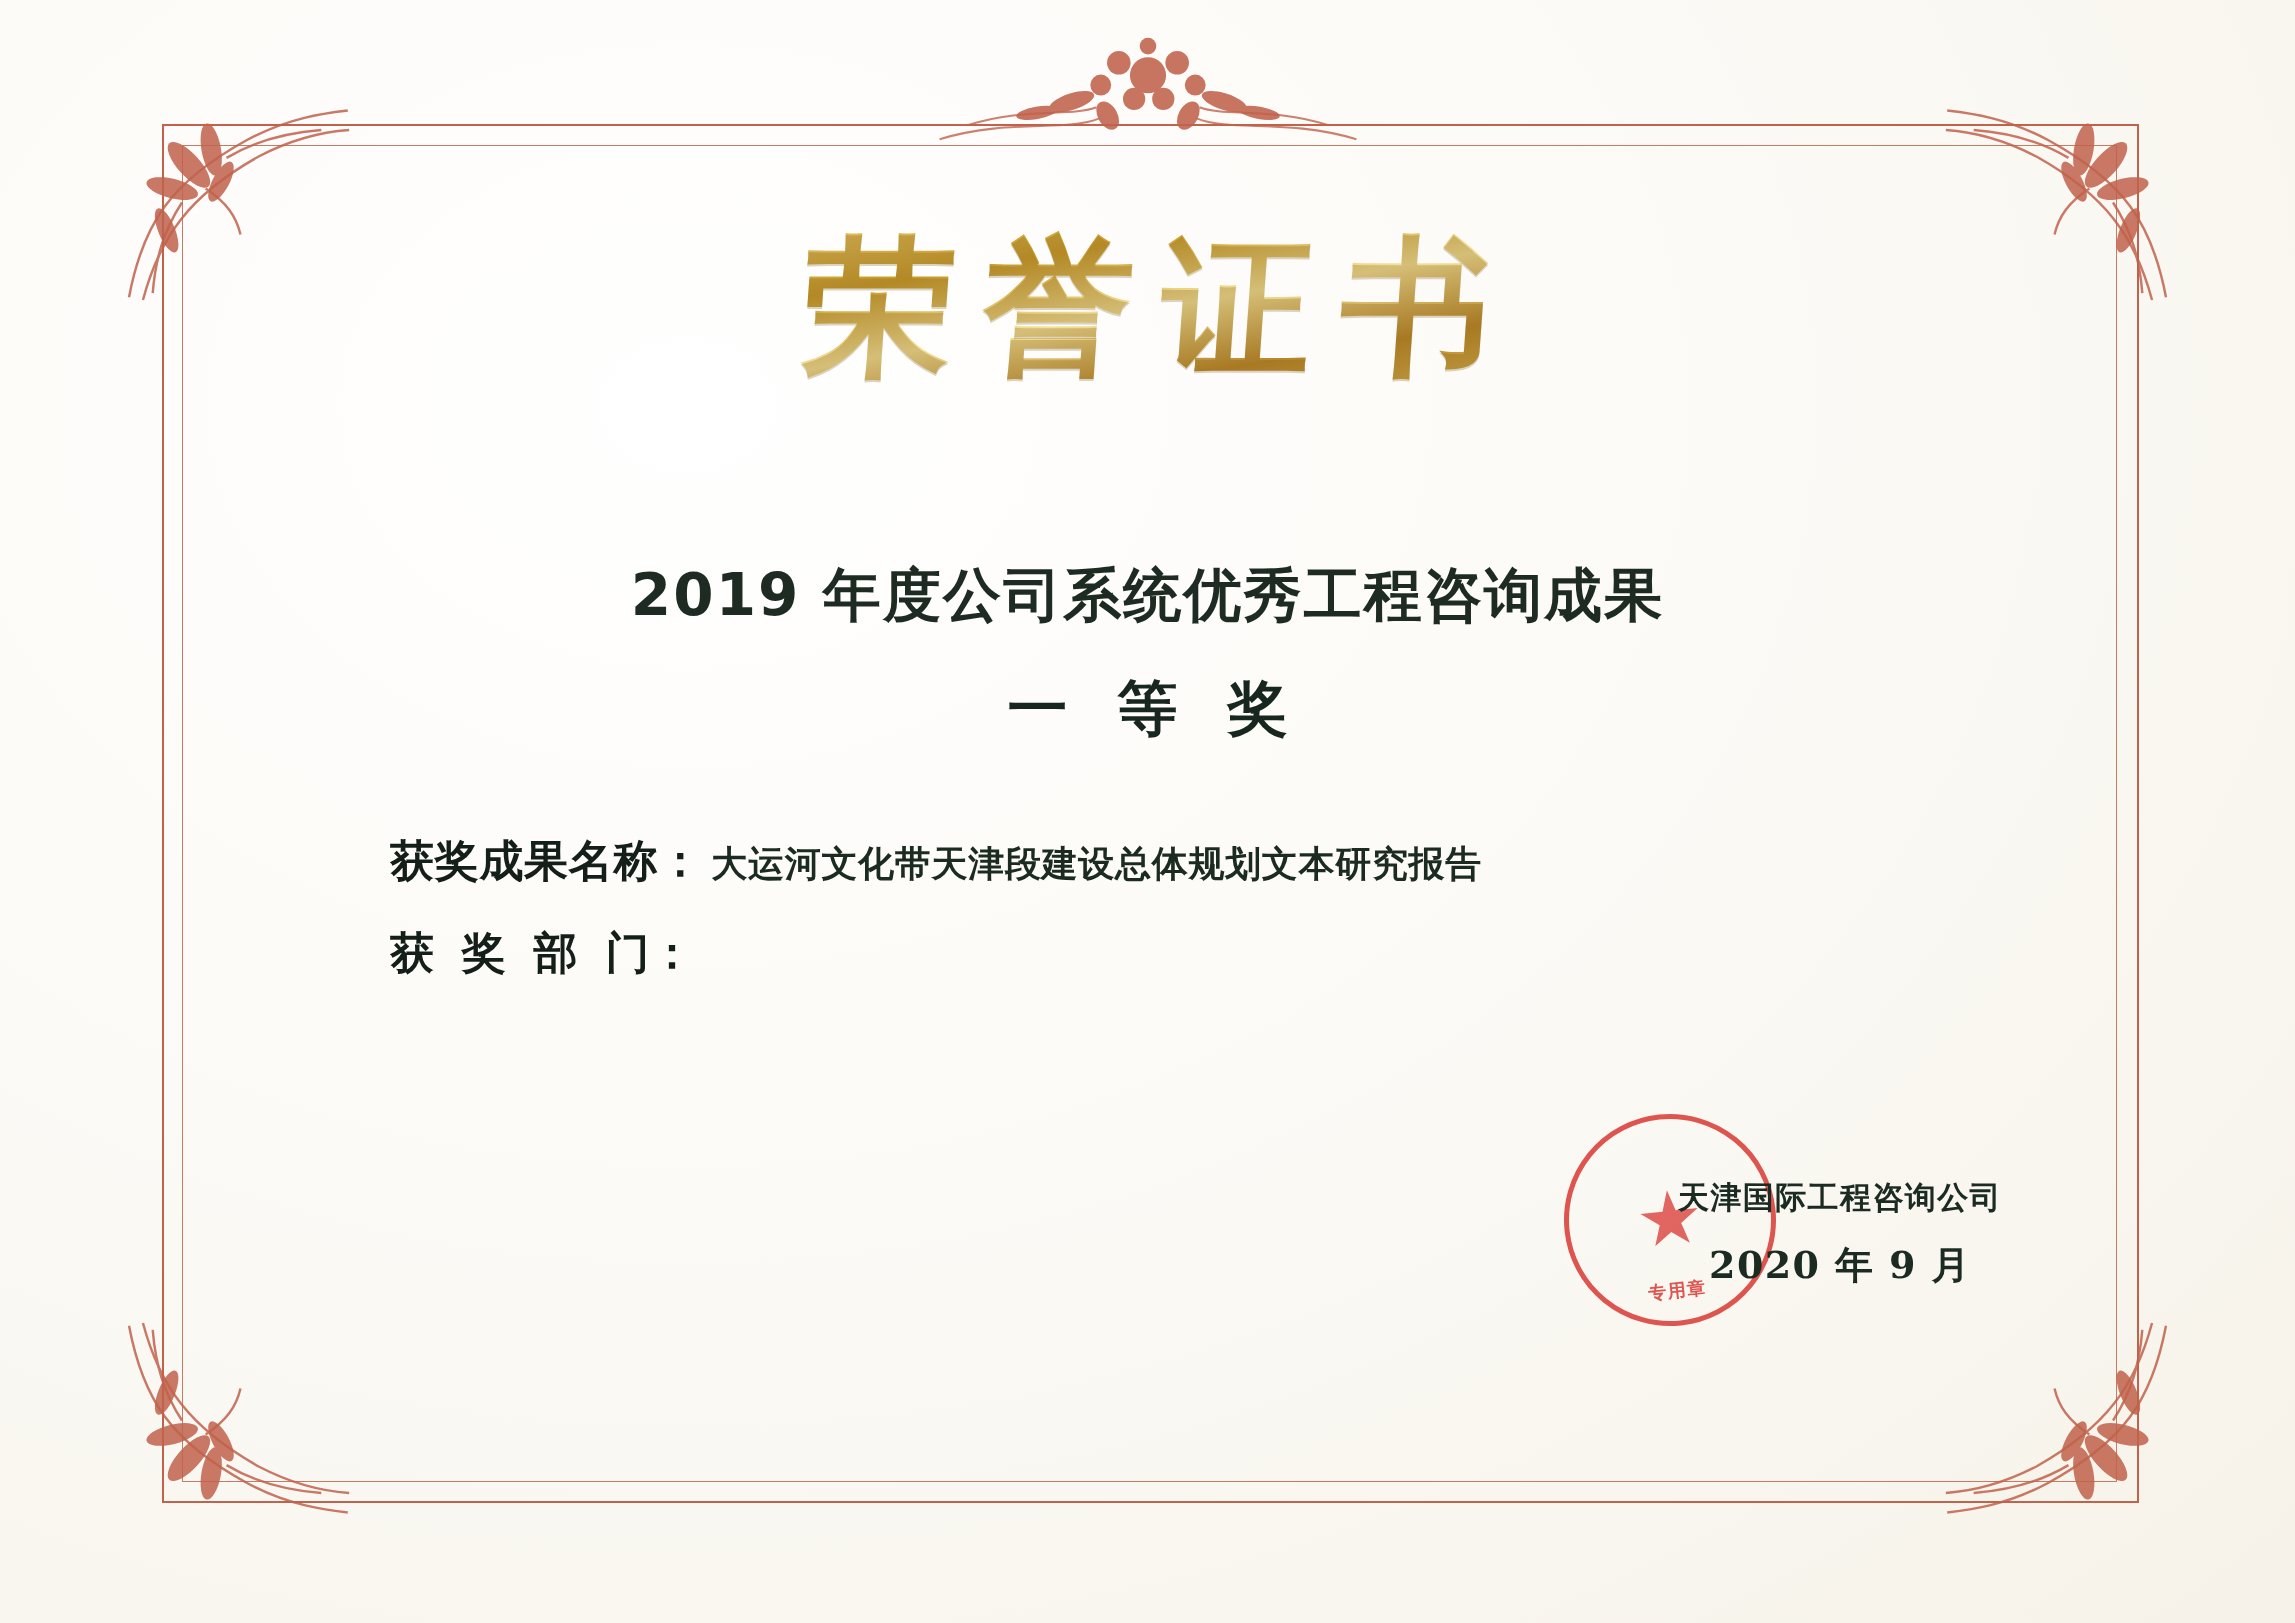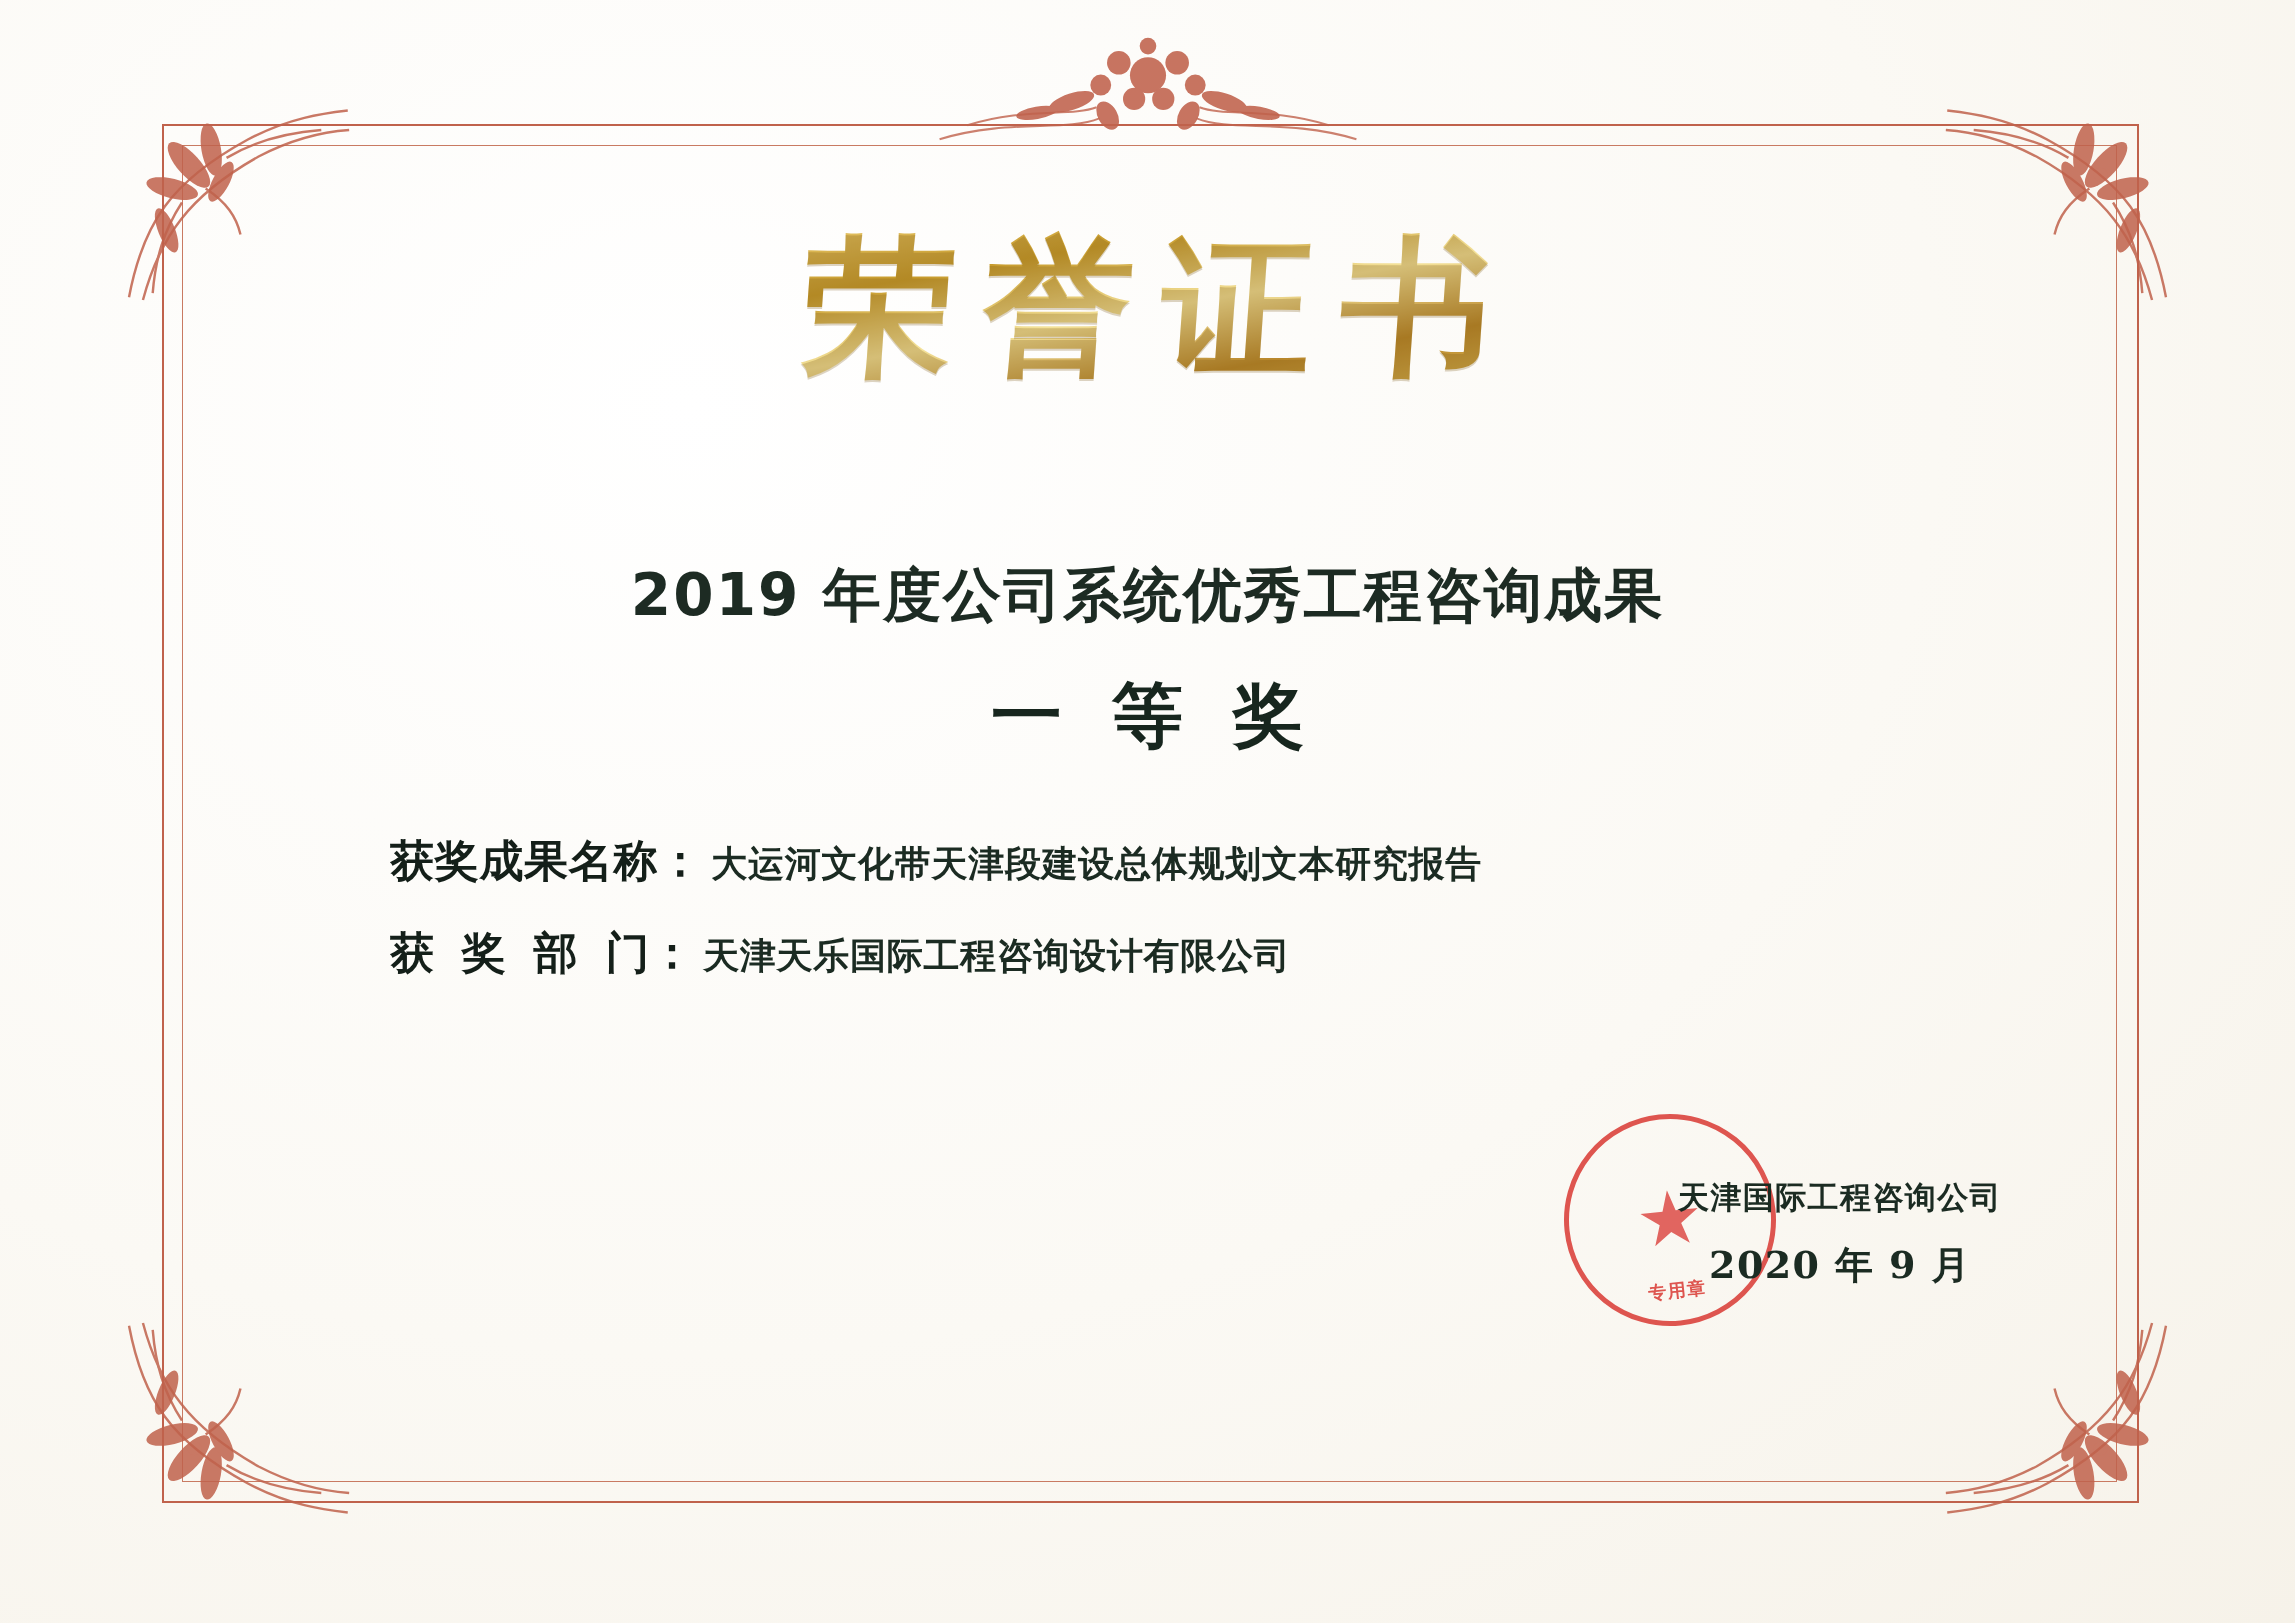--- a/index.html
+++ b/index.html
@@ -103,21 +103,21 @@
     color: #1d2b23;
     letter-spacing: 2.1px;
   }
   .award-grade {
     position: absolute;
     left: 0;
     top: 669px;
     width: 100%;
     text-align: center;
     font-family: "DejaVu Sans", "Liberation Sans", sans-serif;
-    font-size: 71px;
+    font-size: 60px;
     font-weight: 700;
     color: #17261e;
     letter-spacing: 50px;
     text-indent: 50px;
   }
 
   
   .fields {
     position: absolute;
     left: 390px;
@@ -319,21 +319,20 @@
   <div class="award-line">2019 年度公司系统优秀工程咨询成果</div>
   <div class="award-grade">一等奖</div>
 
   <div class="fields">
     <div class="field-row">
       <span class="field-label">获奖成果名称：</span>
       <span class="field-value">大运河文化带天津段建设总体规划文本研究报告</span>
     </div>
     <div class="field-row">
       <span class="field-label">获 奖 部 门：</span>
-      <span class="field-value">天津天乐国际工程咨询设计有限公司</span>
     </div>
   </div>
 
   <div class="seal">
     <div class="seal-star"></div>
     <div class="seal-bottom">专用章</div>
   </div>
 
   <div class="issuer">
     <div class="issuer-org">天津国际工程咨询公司</div>

